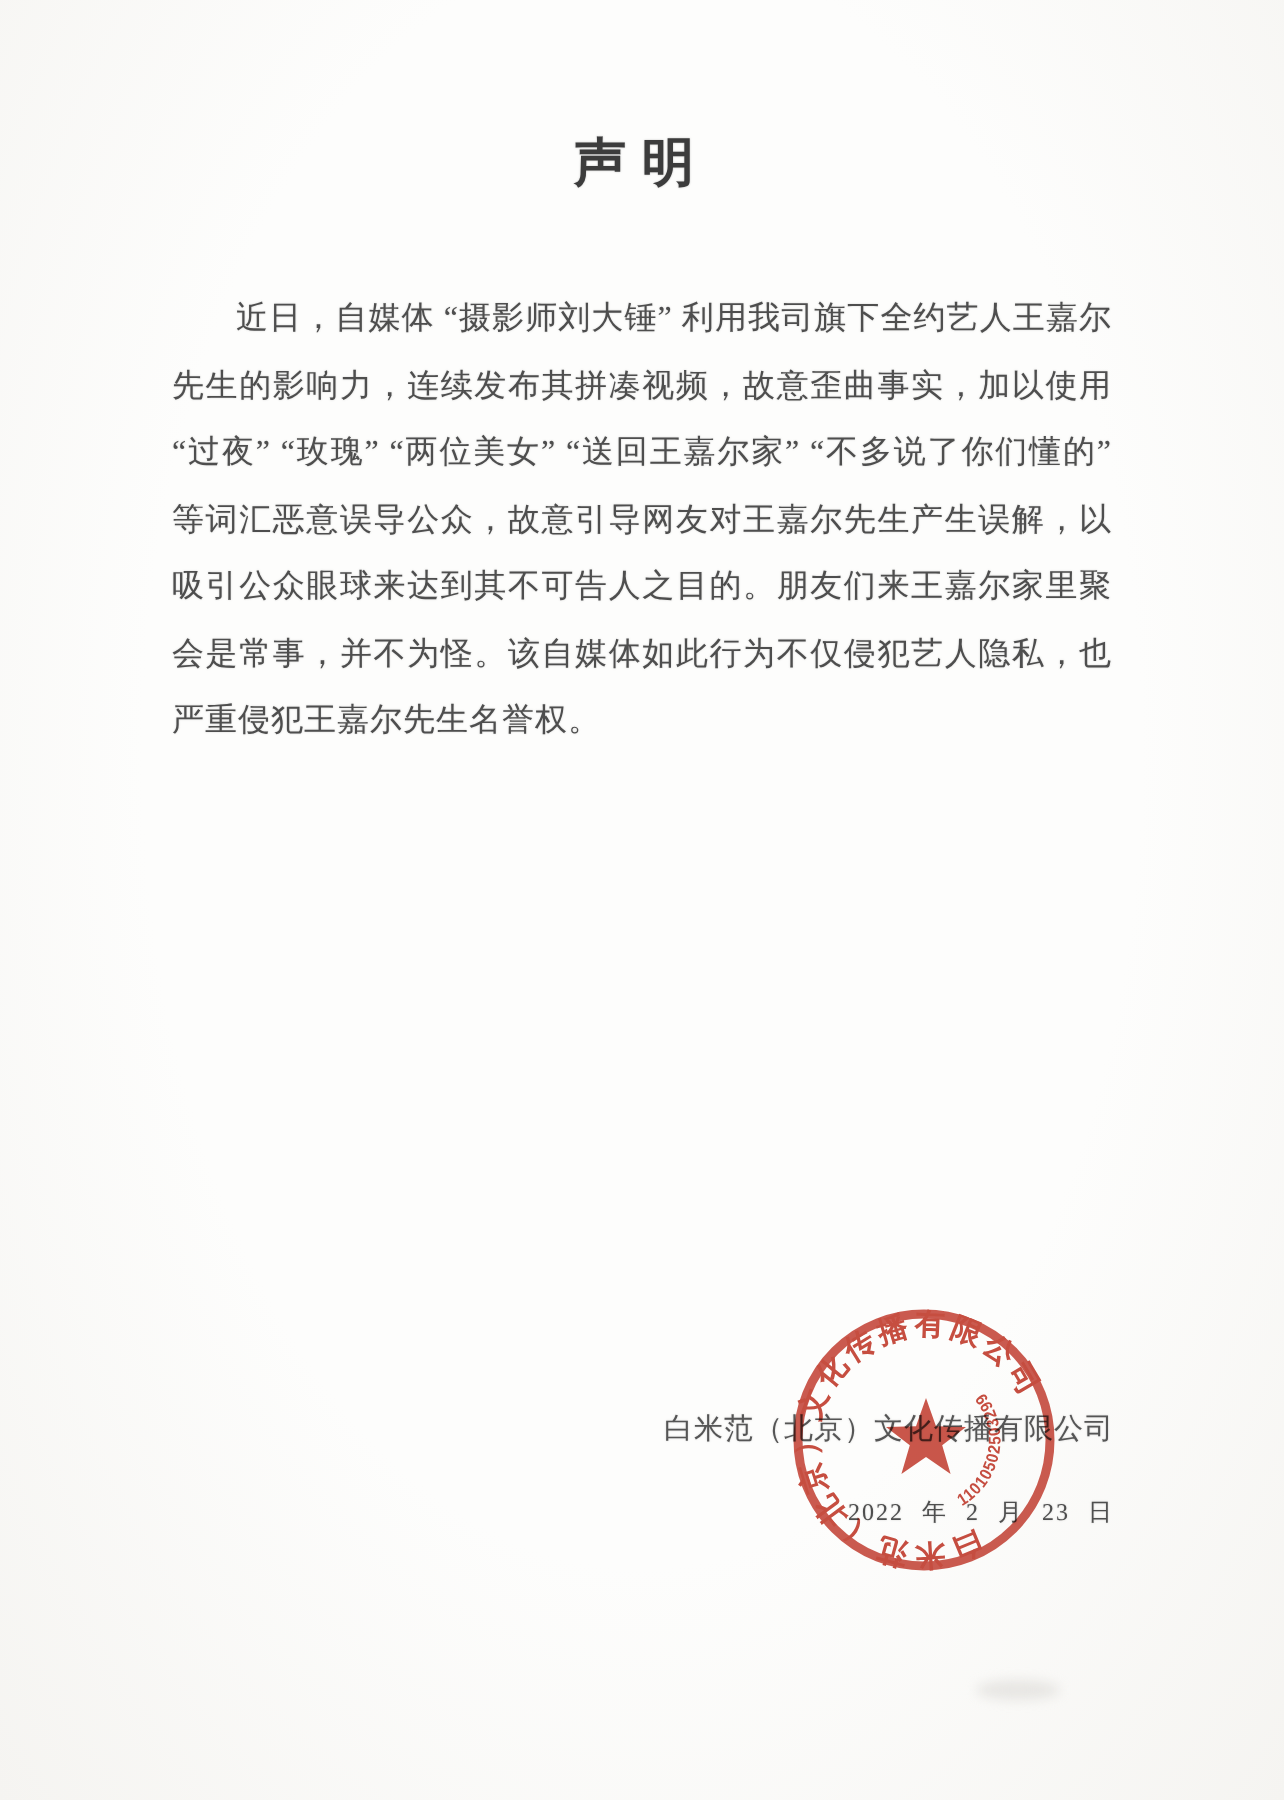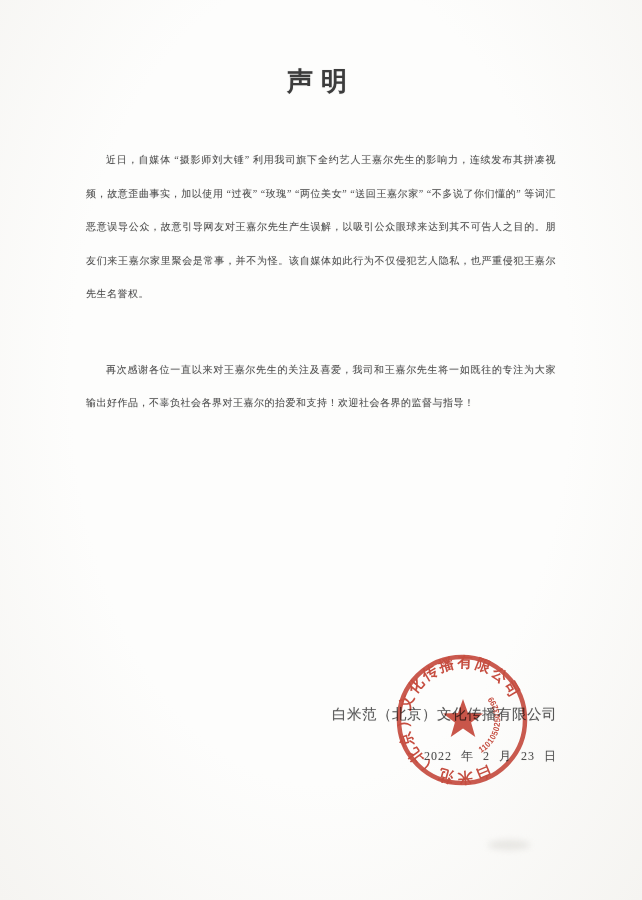--- a/index.html
+++ b/index.html
@@ -19,21 +19,21 @@
     letter-spacing:8px;
     color:#3c3c3c;
     text-shadow:0 0 1px rgba(90,90,90,.4);
   }
   .body-text{
     margin:0 86px;
     color:#4e4e4e;
   }
   .body-text p{
     margin:0 0 42px 0;
-    font-size:10px;
+    font-size:16px;
     line-height:33.5px;
     letter-spacing:0.5px;
     text-align:justify;
     text-indent:2em;
     text-shadow:0 0 1px rgba(120,120,120,.35);
   }
   .body-text p:first-child{margin-top:44px;}
   .company-line{
     position:absolute;
     right:85px;top:705px;
@@ -84,21 +84,20 @@
 </style>
 </head>
 <body>
 
 <div class="page">
 
   <h1 class="doc-title">声明</h1>
 
   <div class="body-text">
     <p>近日，自媒体 “摄影师刘大锤” 利用我司旗下全约艺人王嘉尔先生的影响力，连续发布其拼凑视频，故意歪曲事实，加以使用 “过夜” “玫瑰” “两位美女” “送回王嘉尔家” “不多说了你们懂的” 等词汇恶意误导公众，故意引导网友对王嘉尔先生产生误解，以吸引公众眼球来达到其不可告人之目的。朋友们来王嘉尔家里聚会是常事，并不为怪。该自媒体如此行为不仅侵犯艺人隐私，也严重侵犯王嘉尔先生名誉权。</p>
-    <p>再次感谢各位一直以来对王嘉尔先生的关注及喜爱，我司和王嘉尔先生将一如既往的专注为大家输出好作品，不辜负社会各界对王嘉尔的抬爱和支持！欢迎社会各界的监督与指导！</p>
   </div>
 
   <div class="company-line">白米范（北京）文化传播有限公司</div>
 
   <div class="date-line">2022 年 2 月 23 日</div>
 
   <svg class="seal-svg" viewBox="0 0 642 900" xmlns="http://www.w3.org/2000/svg">
     <defs>
 
       <path id="ringPath" d="M 488 765 A 52 52 0 1 1 436 675 A 52 52 0 1 1 488 765" fill="none"></path>

